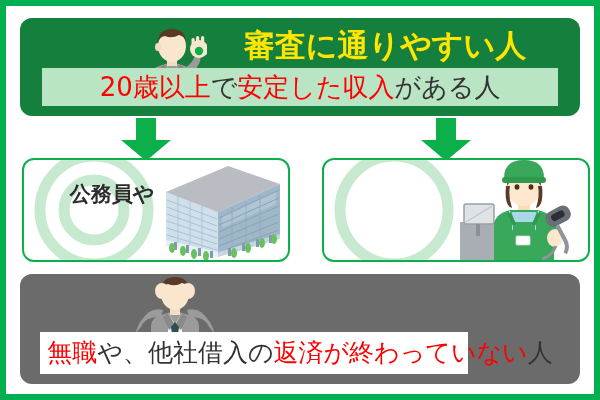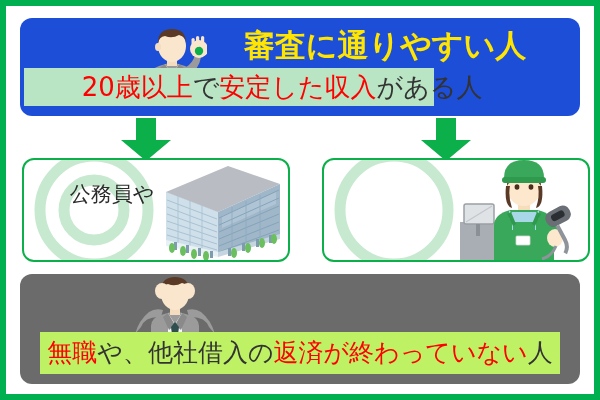--- a/index.html
+++ b/index.html
@@ -15,40 +15,40 @@
     box-sizing:border-box;
     border:6px solid #00b050;
     background:#ffffff;
   }
 
   
   .top-panel{
     position:absolute;
     left:14px;top:12px;
     width:560px;height:98px;
-    background:#1d4ed8;
+    background:#15803d;
     border-radius:12px;
     box-sizing:border-box;
   }
   .top-title{
     position:absolute;
     left:180px;top:4px;
     width:370px;height:46px;
     line-height:46px;
     text-align:center;
     color:#ffe500;
     font-size:31px;
     font-weight:bold;
     letter-spacing:0px;
     white-space:nowrap;
   }
   .top-subbar{
     position:absolute;
-    left:4px;top:50px;
-    width:410px;height:38px;
+    left:22px;top:50px;
+    width:516px;height:38px;
     background:#b9e5c4;
     box-sizing:border-box;
   }
   .top-subtext{
     position:absolute;
     left:0;top:0;
     width:516px;height:38px;
     line-height:38px;
     text-align:center;
     font-size:26px;
@@ -93,21 +93,21 @@
     position:absolute;
     left:8px;top:-12px;
     width:124px;height:124px;
     pointer-events:none;
   }
   .card-label{
     position:absolute;
     left:18px;top:18px;
     width:140px;
     font-size:21px;
-    font-weight:normal;
+    font-weight:bold;
     color:#2b2b2b;
     line-height:33px;
     text-align:center;
     white-space:nowrap;
   }
   .card-art{
     position:absolute;
     right:2px;top:0px;
     width:130px;height:100px;
   }
@@ -128,22 +128,22 @@
     line-height:46px;
     text-align:center;
     color:#ffffff;
     font-size:31px;
     font-weight:bold;
     white-space:nowrap;
   }
   .bottom-subbar{
     position:absolute;
     left:20px;top:58px;
-    width:520px;height:42px;
-    background:#bef264;
+    width:428px;height:42px;
+    background:#ffffff;
     box-sizing:border-box;
   }
   .bottom-subtext{
     position:absolute;
     left:0;top:0;
     width:520px;height:42px;
     line-height:42px;
     text-align:center;
     font-size:25px;
     color:#333333;

